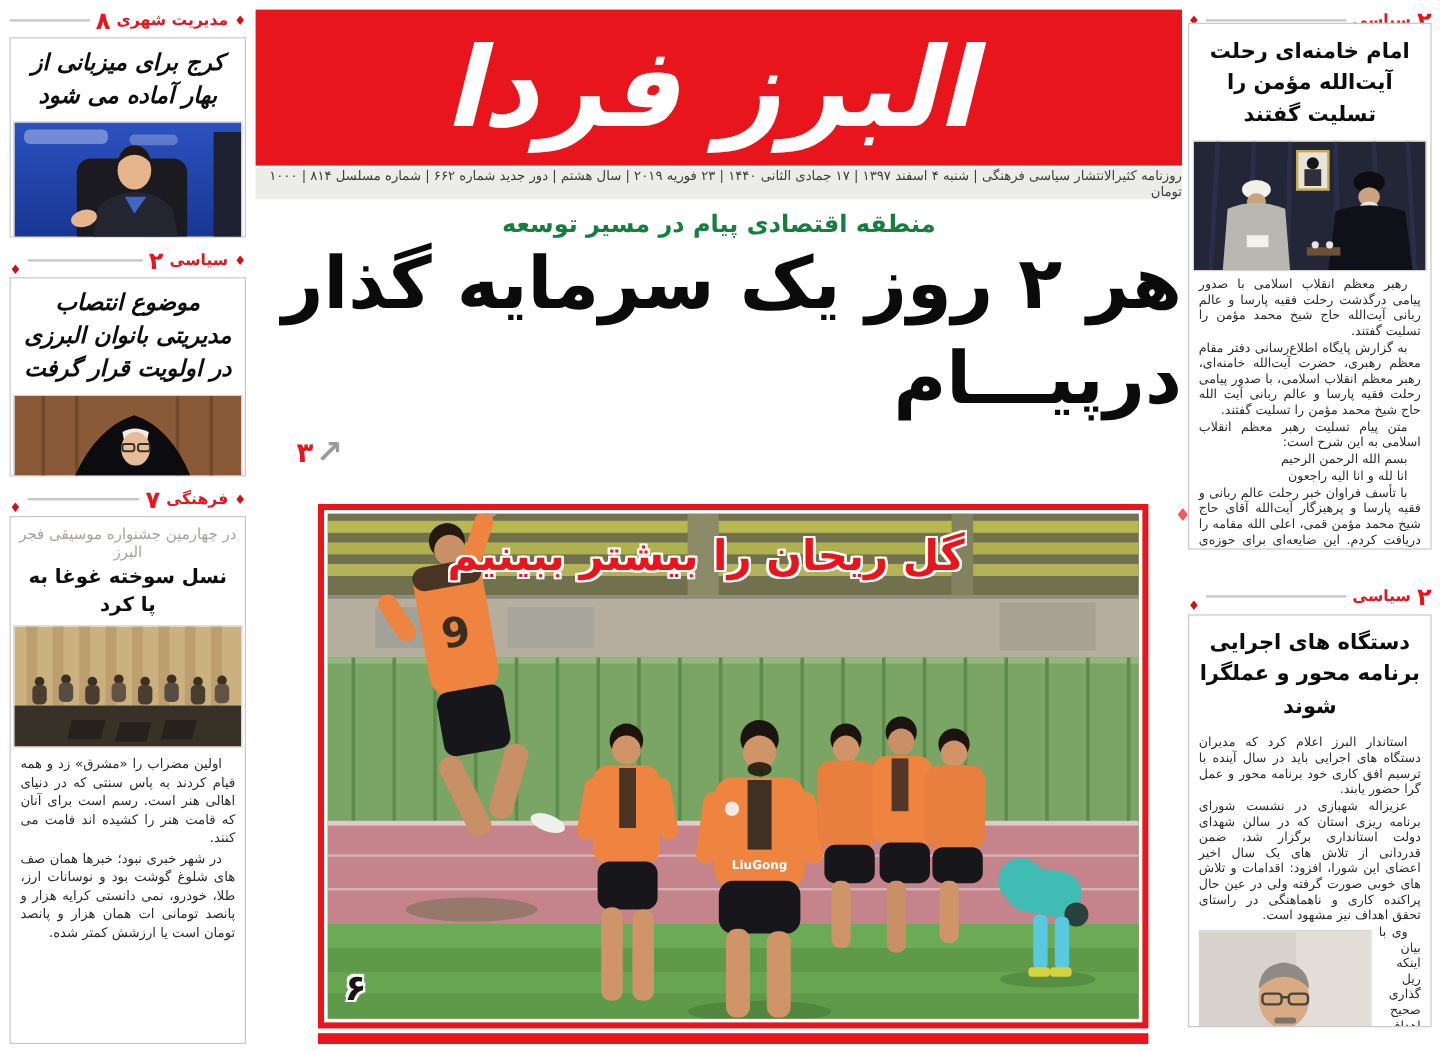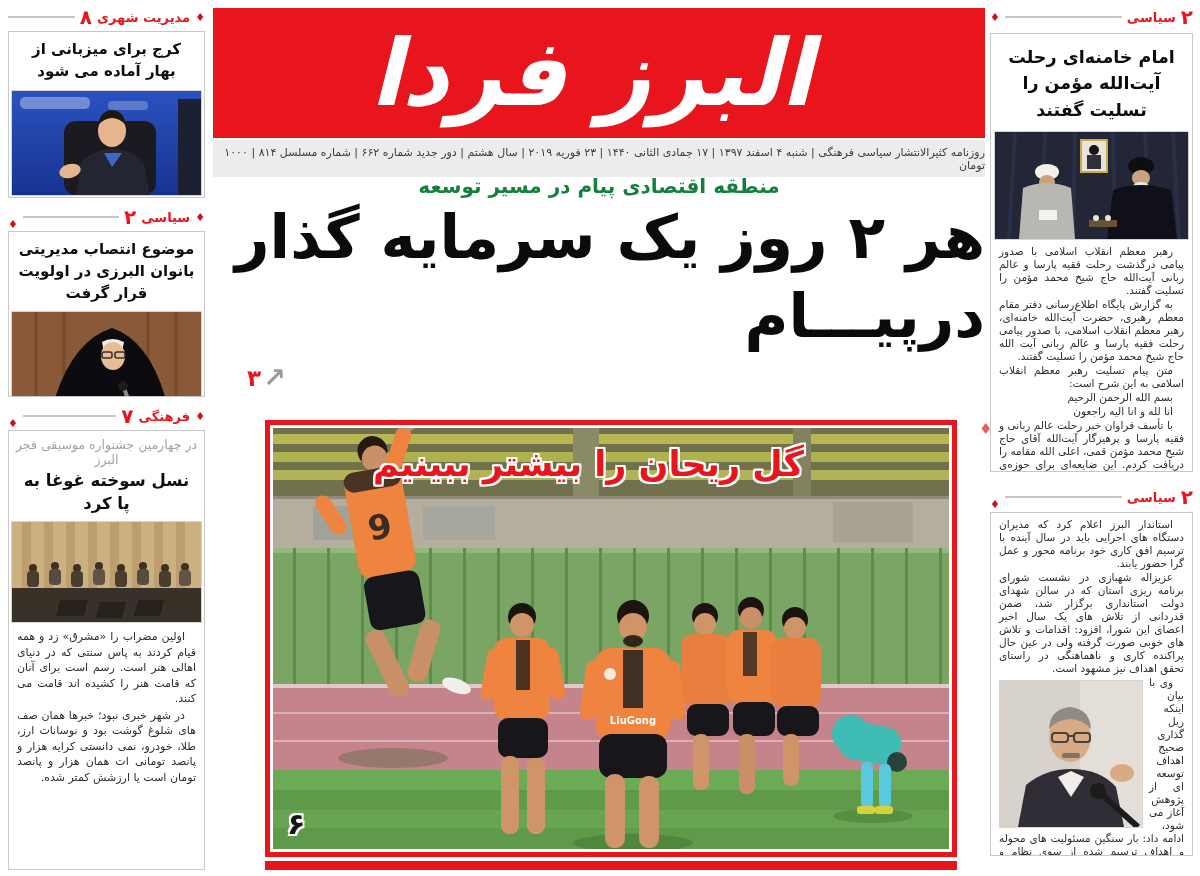--- a/index.html
+++ b/index.html
@@ -10,33 +10,33 @@
   
   .sec-header{position:absolute;height:22px;display:flex;align-items:center;gap:5px;}
   .sec-word{color:#e8151c;font-size:13px;font-weight:bold;white-space:nowrap;}
   .sec-num{color:#e8151c;font-size:20px;font-weight:bold;line-height:1;}
   .sec-line{flex:1;height:2px;background:#c9c7c5;min-width:6px;}
   .diamond{color:#d40f16;font-size:11px;line-height:1;}
   .diamond.low{position:relative;top:7px;}
   
   .box{position:absolute;border:1px solid #c9c9c9;background:#fff;overflow:hidden;box-sizing:border-box;}
   .hl{font-weight:bold;color:#0d0d0d;text-align:center;margin:0;}
-  .hl-16{font-size:15px;line-height:1.45;padding:7px 6px 5px;}
+  .hl-16{font-size:19px;line-height:1.45;padding:7px 6px 5px;font-style:italic;}
   .hl-17{font-size:16.5px;line-height:1.4;padding:2px 6px 4px;}
   .hl-18{font-size:17.5px;line-height:1.5;padding:10px 8px 6px;}
   .kicker-sm{color:#a7a29b;font-size:12.5px;text-align:center;margin:6px 4px 0;}
   .photo{display:block;margin:2px auto 0;border:1px solid #d6d4d0;}
   .body-text{font-size:10.5px;line-height:13px;color:#2c2c2c;text-align:justify;padding:5px 8px 4px;}
   .body-text p{margin:0 0 1px;text-indent:11px;}
   .body-text-l{font-size:11px;line-height:15.5px;padding:6px 8px;}
   
   .masthead{position:absolute;left:213px;top:8px;width:772px;height:130px;background:#e8151c;
     display:flex;align-items:center;justify-content:center;overflow:hidden;}
   .logo{color:#fff;font-size:92px;font-weight:bold;transform:skewX(-14deg);letter-spacing:-3px;white-space:nowrap;}
-  .dateline{position:absolute;left:213px;top:140px;width:772px;height:37px;background:#ececea;
+  .dateline{position:absolute;left:213px;top:140px;width:772px;height:26px;background:#ececea;
     display:flex;align-items:center;justify-content:center;font-size:11px;color:#3c3c3c;}
   .lead-kicker{position:absolute;left:213px;top:174px;width:772px;text-align:center;
     font-size:20px;font-weight:600;color:#15803d;}
   .lead-hl{position:absolute;left:213px;top:198px;width:772px;text-align:right;
     font-size:60px;line-height:1.32;font-weight:bold;color:#0b0b0b;margin:0;}
   .page-ref{position:absolute;left:247px;top:364px;direction:ltr;display:flex;align-items:center;gap:2px;}
   .page-ref .num{color:#e8151c;font-size:23px;font-weight:bold;}
   .page-ref .arrow{color:#9b9b9b;font-size:27px;font-weight:bold;line-height:1;}
   
   .photo-frame{position:absolute;left:265px;top:420px;width:692px;height:437px;box-sizing:border-box;
@@ -206,21 +206,21 @@
   </div>
   <div class="red-bar"></div>
 
   <div class="sec-header" style="left:990px;top:6px;width:203px;">
     <span class="sec-num">۲</span>
     <span class="sec-word">سیاسی</span>
     <span class="sec-line"></span>
     <span class="diamond">♦</span>
   </div>
 
-  <div class="box" style="left:990px;top:33px;width:203px;height:439px;">
+  <div class="box" style="left:990px;top:19px;width:203px;height:439px;">
     <h2 class="hl hl-18">امام خامنه‌ای رحلت آیت‌الله مؤمن را تسلیت گفتند</h2>
     <svg class="photo" width="193" height="107" viewBox="0 0 193 107">
       <rect width="193" height="107" fill="#232637"></rect>
       <g stroke="#2e3350" stroke-width="4" opacity="0.7">
         <line x1="20" y1="0" x2="14" y2="107"></line>
           <line x1="50" y1="0" x2="46" y2="107"></line>
         <line x1="80" y1="0" x2="78" y2="107"></line>
           <line x1="118" y1="0" x2="120" y2="107"></line>
         <line x1="150" y1="0" x2="154" y2="107"></line>
           <line x1="178" y1="0" x2="184" y2="107"></line>
@@ -253,20 +253,21 @@
   <span class="continue-marker">♦</span>
 
   <div class="sec-header" style="left:990px;top:486px;width:203px;">
     <span class="sec-num">۲</span>
     <span class="sec-word">سیاسی</span>
     <span class="sec-line"></span>
     <span class="diamond low">♦</span>
   </div>
 
   <div class="box" style="left:990px;top:512px;width:203px;height:344px;">
+    <h2 class="hl hl-18">دستگاه های اجرایی برنامه محور و عملگرا شوند</h2>
     <div class="body-text">
       <p>استاندار البرز اعلام کرد که مدیران دستگاه های اجرایی باید در سال آینده با ترسیم افق کاری خود برنامه محور و عمل گرا حضور یابند.</p>
       <p>عزیزاله شهبازی در نشست شورای برنامه ریزی استان که در سالن شهدای دولت استانداری برگزار شد، ضمن قدردانی از تلاش های یک سال اخیر اعضای این شورا، افزود: اقدامات و تلاش های خوبی صورت گرفته ولی در عین حال پراکنده کاری و ناهماهنگی در راستای تحقق اهداف نیز مشهود است.</p>
       <svg class="float-photo" width="142" height="146" viewBox="0 0 142 146">
         <rect width="142" height="146" fill="#d7d3cc"></rect>
         <rect x="80" y="0" width="62" height="146" fill="#e3dfd8"></rect>
         <path d="M18 146 L26 104 Q45 88 71 88 Q100 88 116 106 L124 146 Z" fill="#312d36"></path>
         <path d="M58 96 L71 116 L84 96 L71 90 Z" fill="#f0eeea"></path>
         <ellipse cx="70" cy="56" rx="21" ry="25" fill="#d9ab84"></ellipse>
         <path d="M49 48 Q50 28 70 26 Q90 28 91 48 Q82 38 70 38 Q58 38 49 48Z" fill="#8f8a84"></path>

